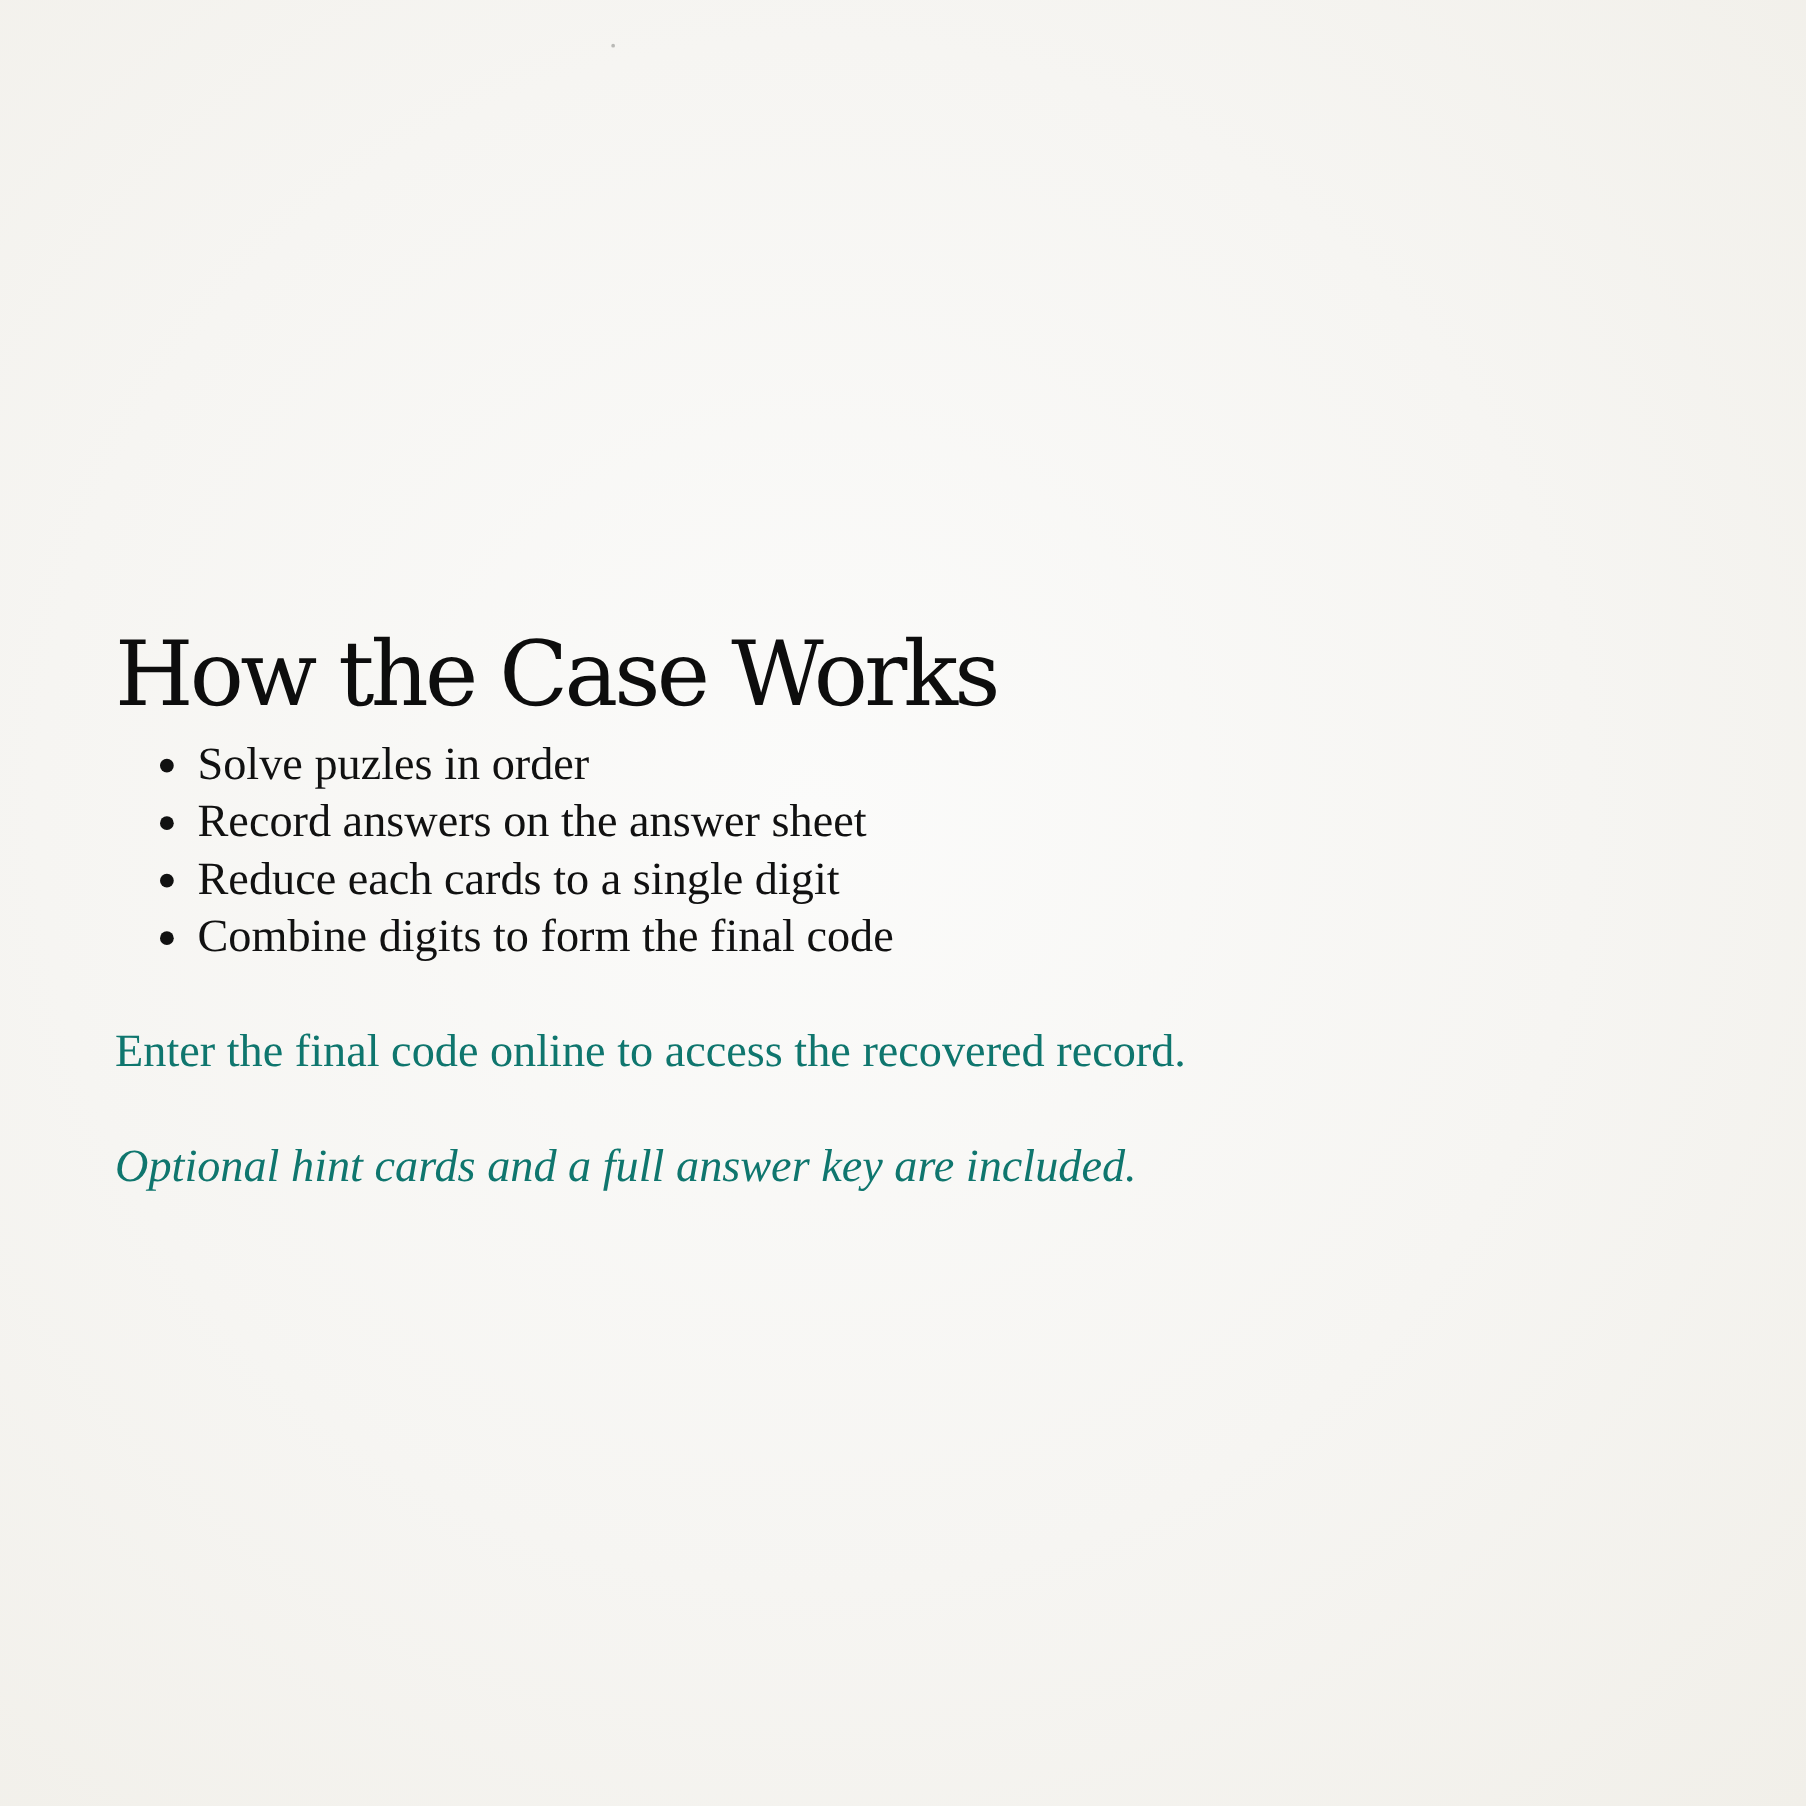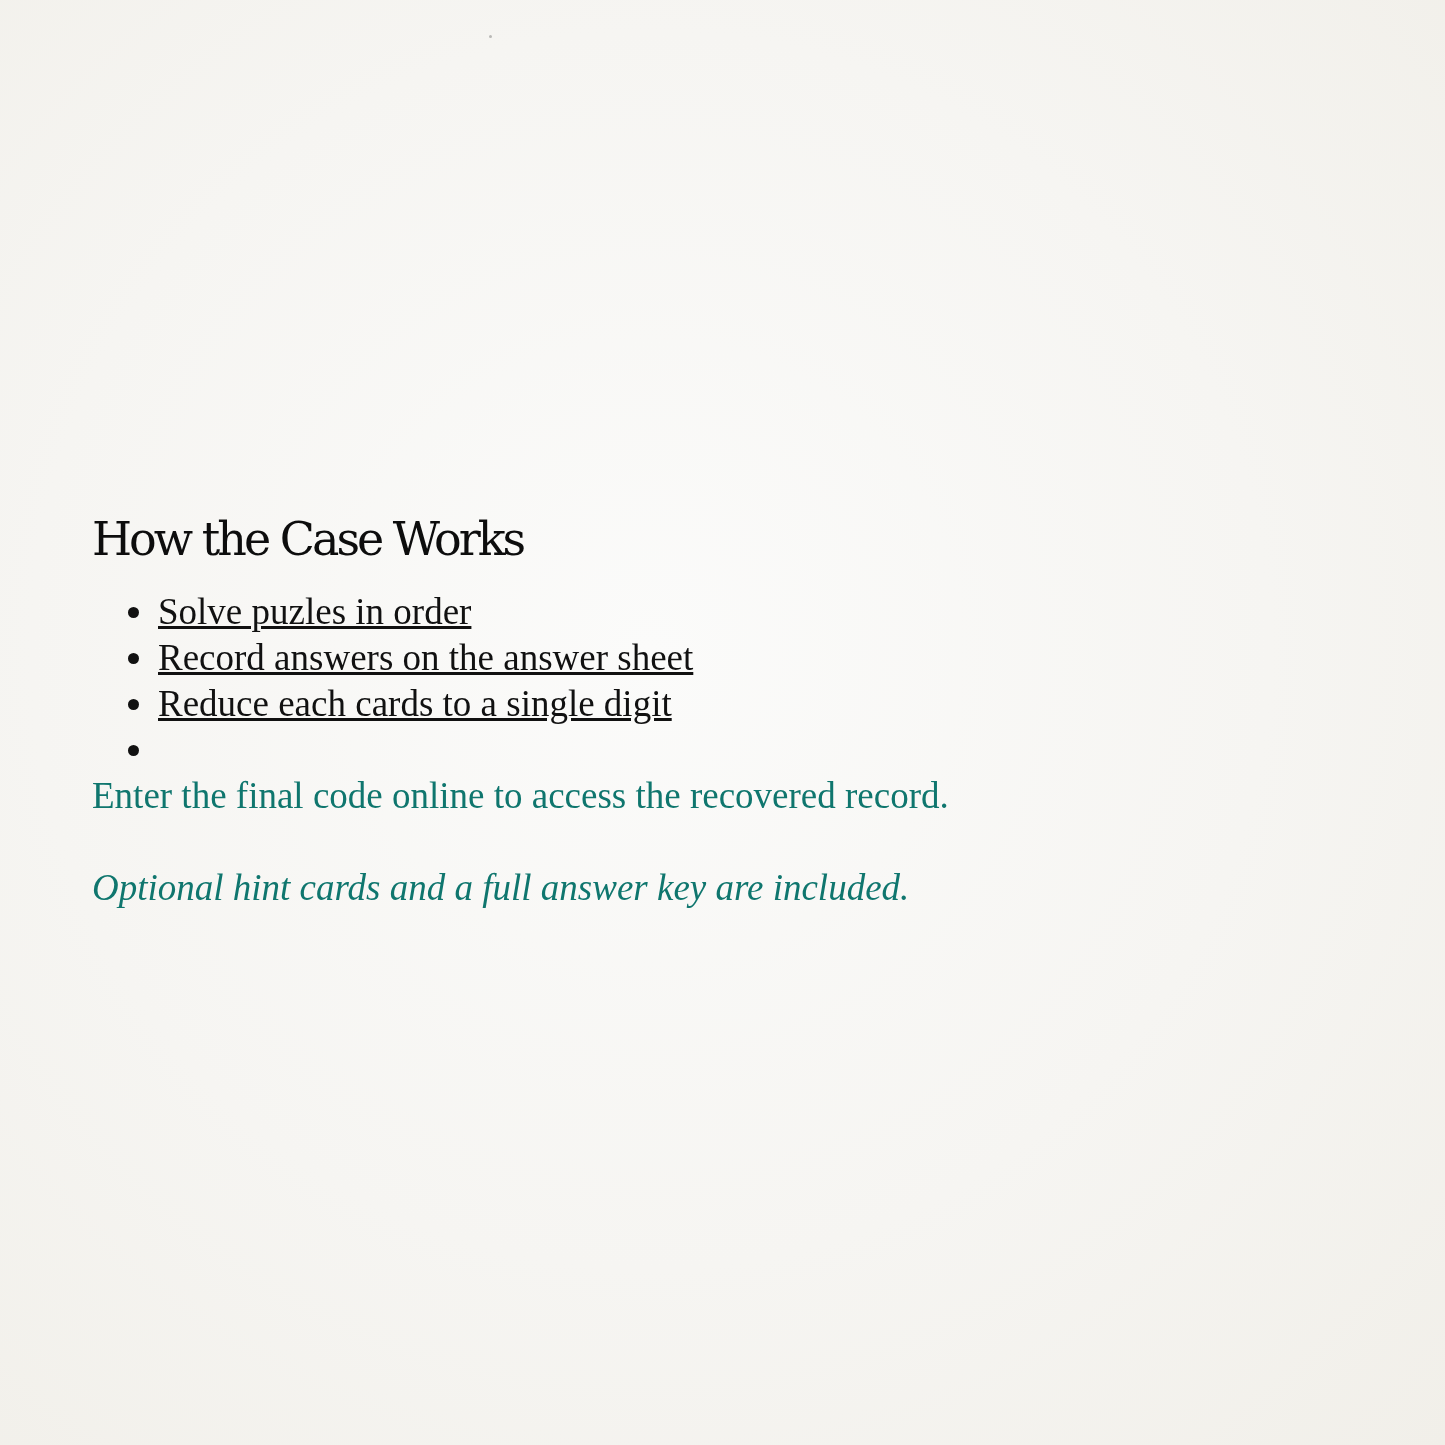--- a/index.html
+++ b/index.html
@@ -25,31 +25,30 @@
     }
     .content {
       position: absolute;
       left: 92px;
       top: 495px;
       width: 1100px;
     }
     .title {
       font-family: "DejaVu Serif", "Liberation Serif", serif;
       font-weight: normal;
-      font-size: 46px;
+      font-size: 72px;
       letter-spacing: -3px;
       line-height: 88px;
       margin: 0;
       color: #0d0d0d;
     }
     .steps {
       list-style: none;
       margin: 6px 0 0 0;
       padding: 0 0 0 36px;
-      text-decoration: underline;
     }
     .steps li {
       font-family: "Liberation Serif", "DejaVu Serif", serif;
       font-size: 37px;
       line-height: 46px;
       position: relative;
       padding-left: 30px;
       color: #111111;
     }
     .steps li .bullet {
@@ -89,18 +88,19 @@
     <li>
       <span class="bullet"></span>
       <span>Record answers on the answer sheet</span>
     </li>
     <li>
       <span class="bullet"></span>
       <span>Reduce each cards to a single digit</span>
     </li>
     <li>
       <span class="bullet"></span>
+      <span>Combine digits to form the final code</span>
     </li>
   </ul>
 
   <p class="para">Enter the final code online to access the recovered record.</p>
   <p class="para italic">Optional hint cards and a full answer key are included.</p>
 </main>
 
 </body></html>

